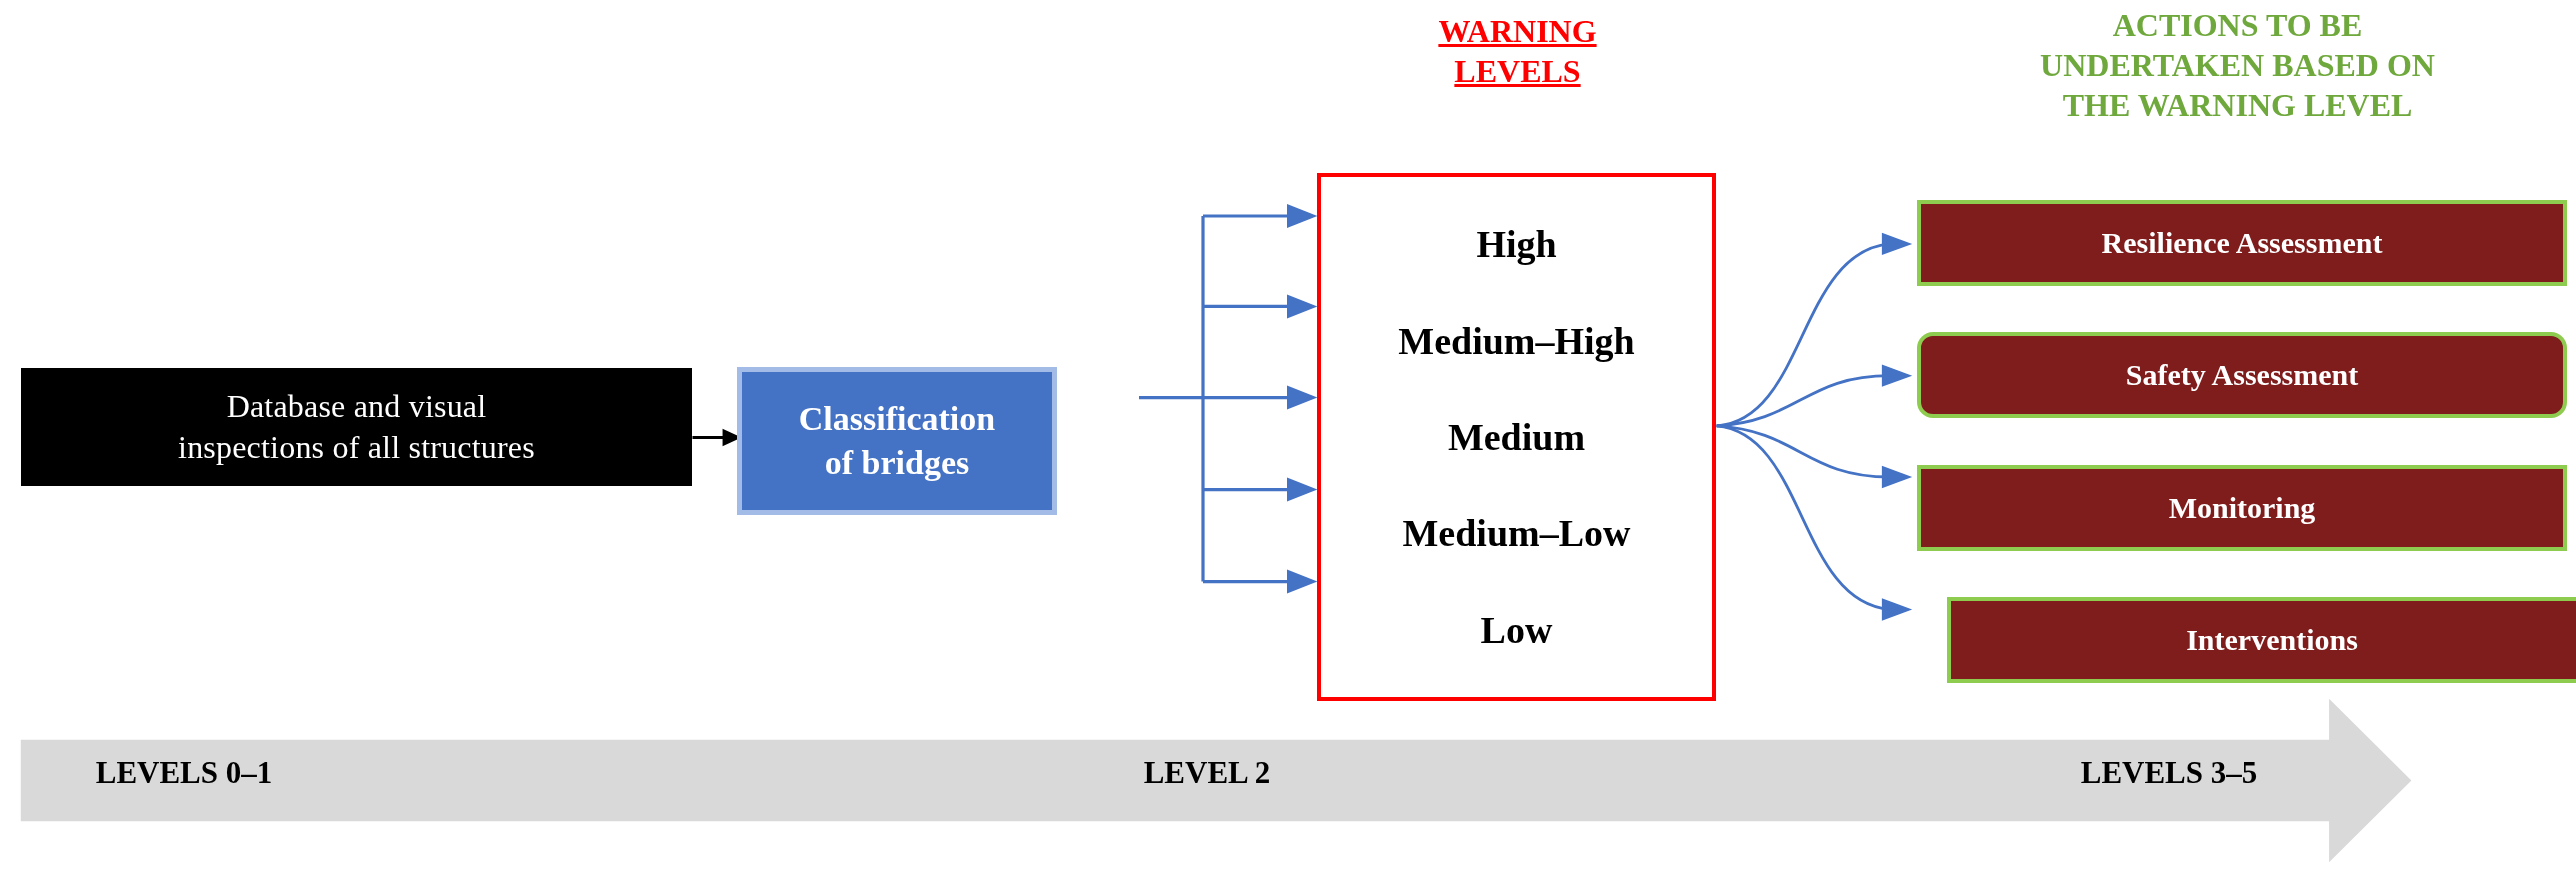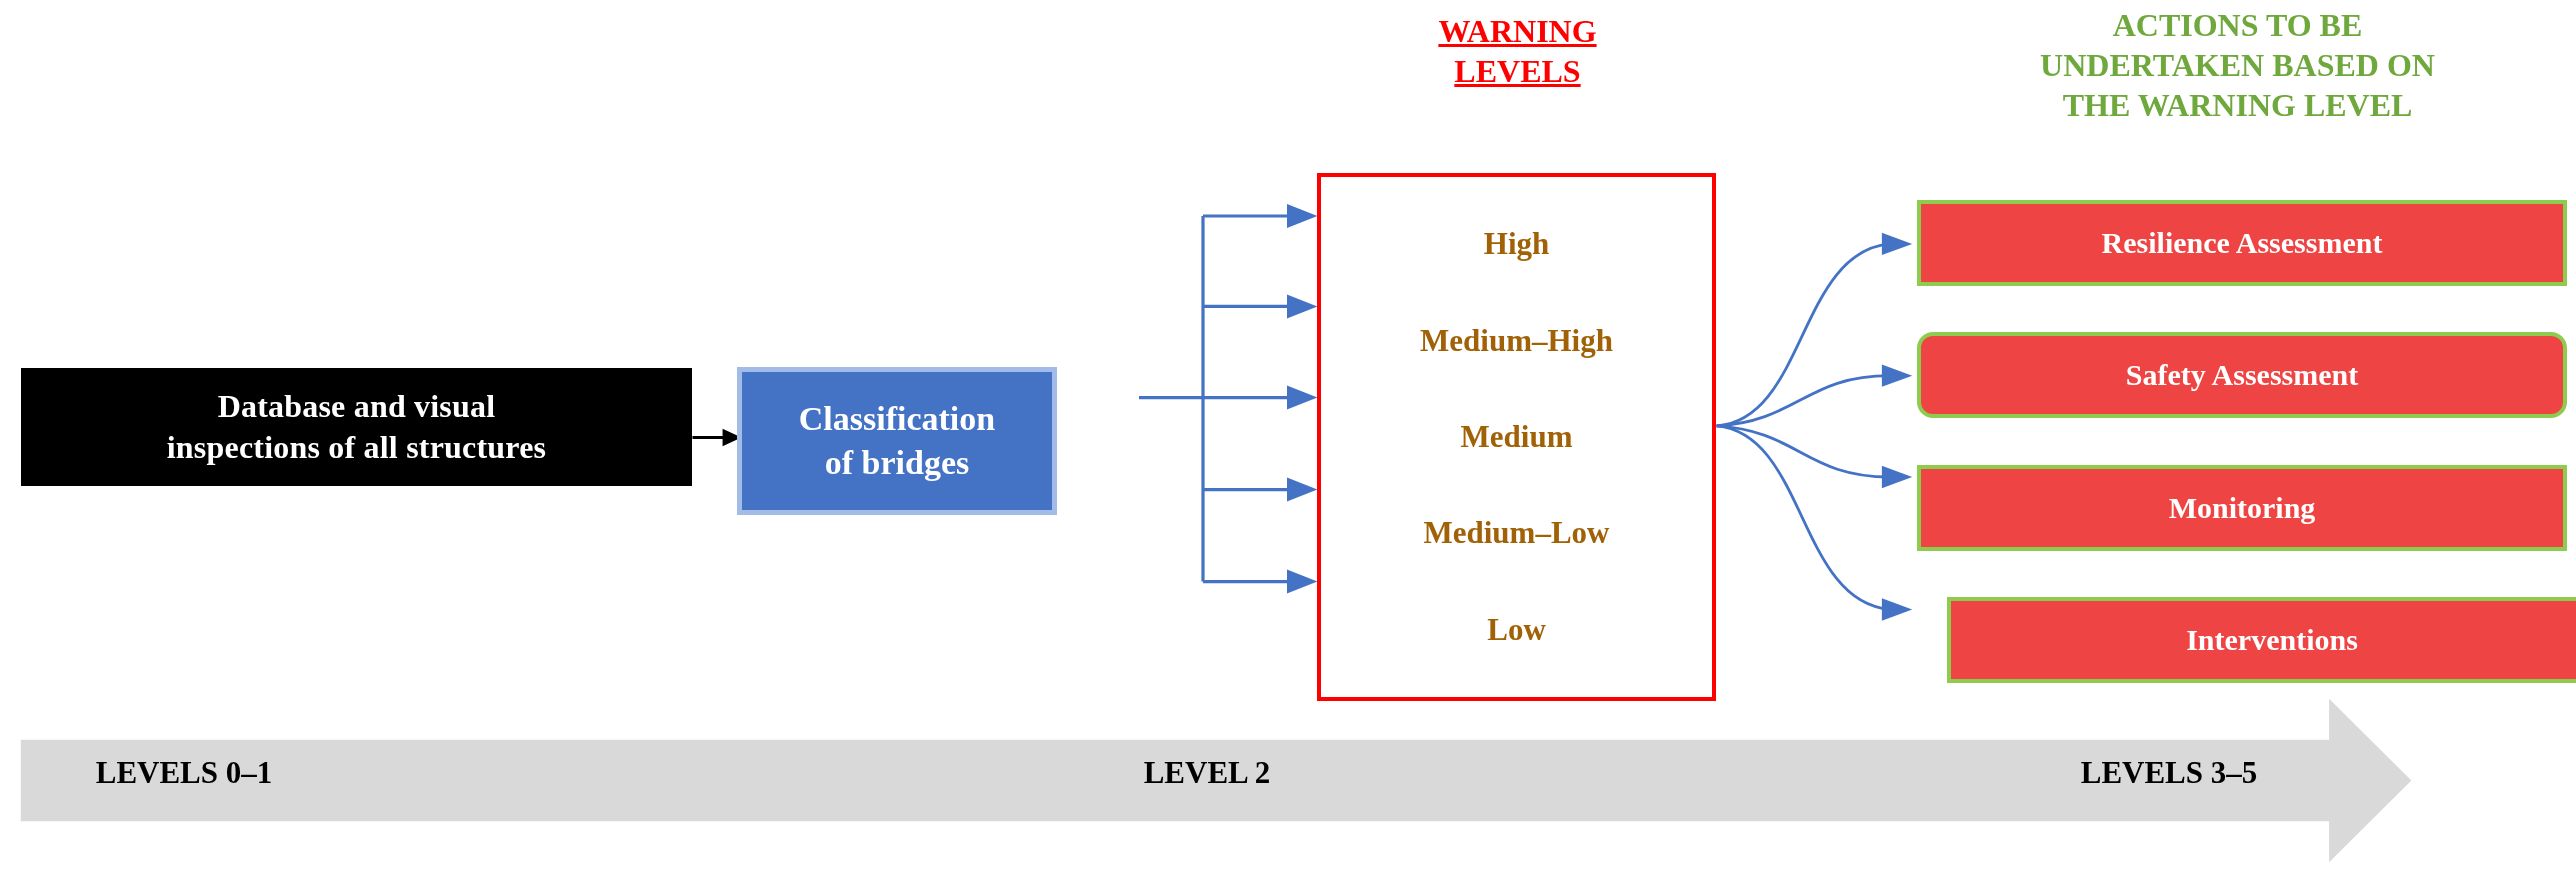--- a/index.html
+++ b/index.html
@@ -23,21 +23,21 @@
     left: 21px;
     top: 368px;
     width: 671px;
     height: 118px;
     background: #000000;
     color: #ffffff;
     display: flex;
     align-items: center;
     justify-content: center;
     text-align: center;
-    font-weight: bold;
+    font-weight: normal;
     font-size: 32px;
     line-height: 1.28;
     letter-spacing: 0.2px;
   }
 
   
   #db-to-class-arrow {
     left: 692px;
     top: 428px;
     width: 50px;
@@ -94,22 +94,22 @@
     box-sizing: border-box;
     background: #ffffff;
     display: flex;
     flex-direction: column;
     justify-content: space-around;
     align-items: center;
     padding: 19px 0;
   }
   .level-item {
     font-weight: bold;
-    font-size: 31px;
-    color: #a16207;
+    font-size: 38px;
+    color: #000000;
     text-align: center;
     white-space: nowrap;
   }
 
   
   #fan-connector {
     left: 1710px;
     top: 204px;
     width: 220px;
     height: 463px;
@@ -125,21 +125,21 @@
     font-weight: bold;
     font-size: 32px;
     line-height: 1.26;
   }
 
   
   .action-box {
     left: 1917px;
     width: 650px;
     height: 86px;
-    background: #ef4444;
+    background: #7f1d1d;
     border: 4.8px solid #8ECC4F;
     box-sizing: border-box;
     color: #ffffff;
     display: flex;
     align-items: center;
     justify-content: center;
     text-align: center;
     font-weight: bold;
     font-size: 30px;
     white-space: nowrap;

